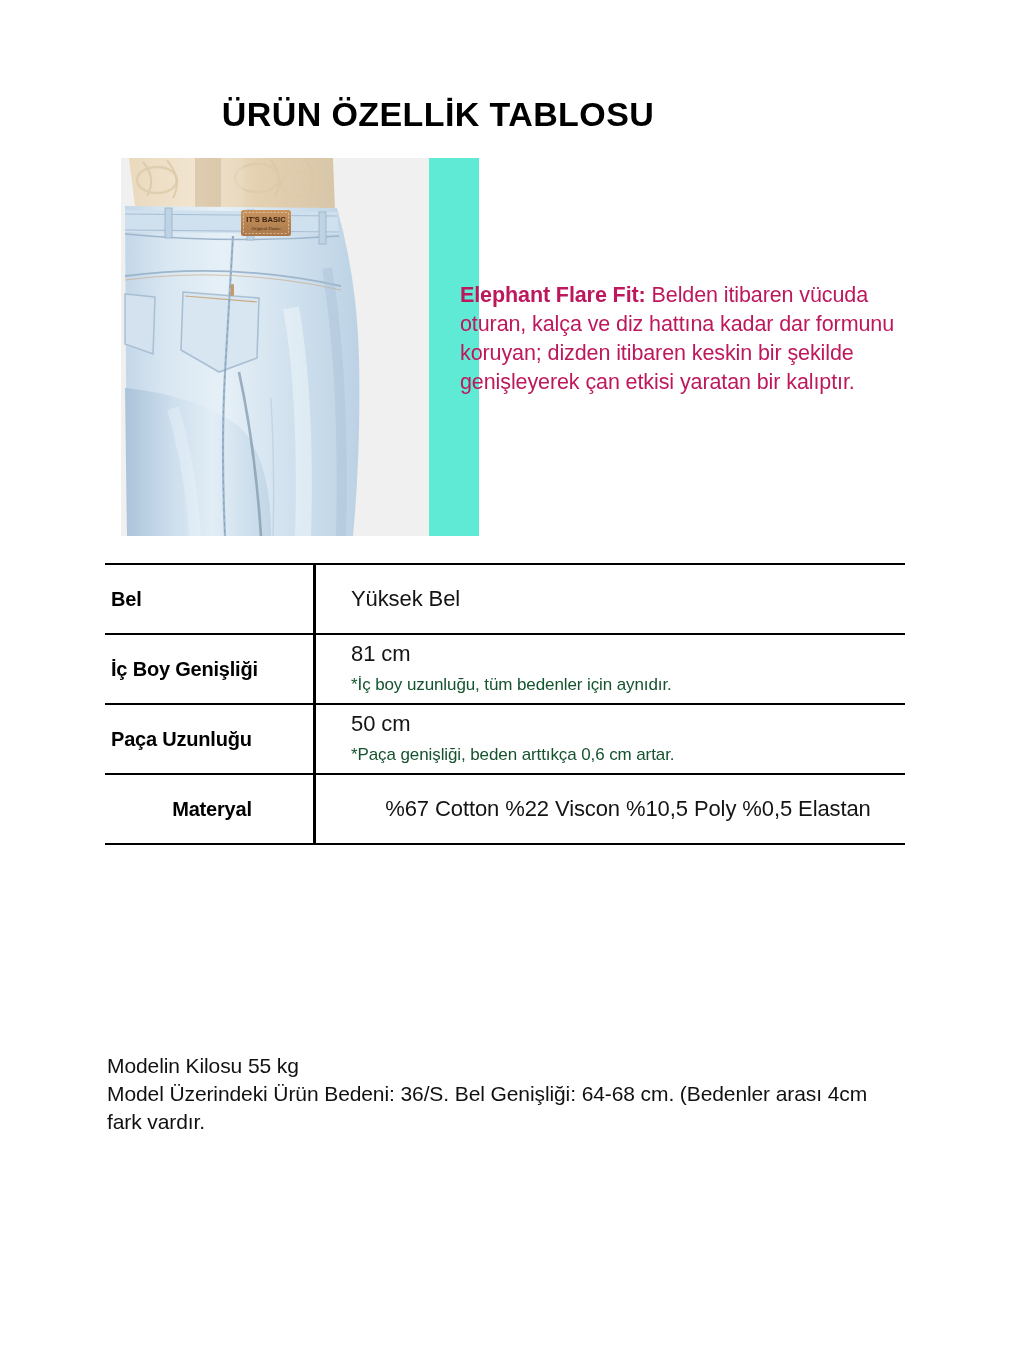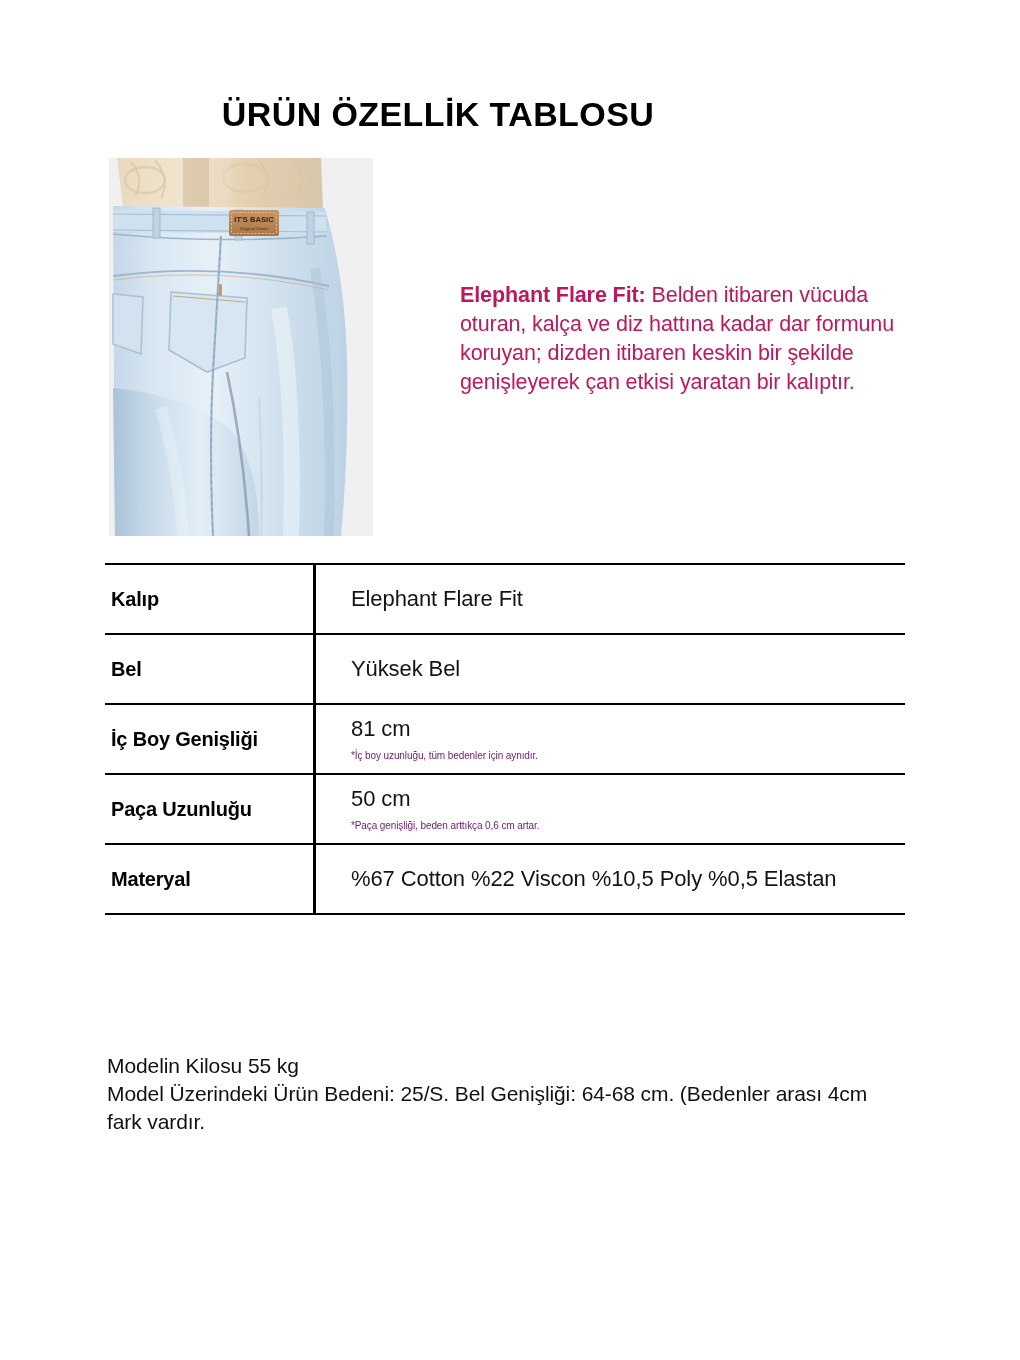--- a/index.html
+++ b/index.html
@@ -34,25 +34,25 @@
   .hero {
     position: absolute;
     top: 158px;
     left: 105px;
     width: 810px;
     height: 378px;
   }
 
   .product-photo {
     position: absolute;
-    left: 4px;
+    left: 16px;
     top: 0;
-    width: 264px;
+    width: 358px;
     height: 378px;
-    background: #737373;
+    background: #5eead4;
     overflow: hidden;
   }
   .photo-canvas { display:block; width:308px; height:378px; }
 
   .description {
     position: absolute;
     left: 355px;
     top: 101px;
     width: 460px;
     font-size: 21.5px;
@@ -74,20 +74,21 @@
     table-layout: fixed;
   }
   .spec-table tr { height: 70px; }
   .spec-table td {
     border-top: 2.5px solid #000000;
     padding: 0;
     vertical-align: middle;
   }
   .spec-table tr:last-child td {
     border-bottom: 2.5px solid #000000;
+    text-align: center;
   }
   .spec-label {
     width: 202px;
     font-size: 20px;
     font-weight: 700;
     color: #000000;
     padding-left: 6px !important;
     letter-spacing: -0.2px;
   }
   .spec-value {
@@ -102,23 +103,23 @@
     content: "";
     position: absolute;
     left: 0;
     top: -2px;
     bottom: -2px;
     width: 2.5px;
     background: #000000;
   }
   .spec-value .note {
     display: block;
-    font-size: 10px;
+    font-size: 17px;
     line-height: 1.3;
-    color: #701a75;
+    color: #14532d;
     margin-top: 7px;
     letter-spacing: -0.1px;
   }
 
   
   .footer-notes {
     position: absolute;
     left: 107px;
     top: 1052px;
     width: 790px;
@@ -218,26 +219,20 @@
   </div>
 
   <p class="description">
     <span class="lead">Elephant Flare Fit:</span><span> Belden itibaren vücuda oturan, kalça ve diz hattına kadar dar formunu koruyan; dizden itibaren keskin bir şekilde genişleyerek çan etkisi yaratan bir kalıptır.</span>
   </p>
 </div>
 
 <table class="spec-table">
   <tbody>
     <tr>
-      <td class="spec-label">Kalıp</td>
-      <td class="spec-value">
-        <span>Elephant Flare Fit</span>
-      </td>
-    </tr>
-    <tr>
       <td class="spec-label">Bel</td>
       <td class="spec-value">
         <span>Yüksek Bel</span>
       </td>
     </tr>
     <tr>
       <td class="spec-label">İç Boy Genişliği</td>
       <td class="spec-value">
         <span>81 cm</span>
         <span class="note">*İç boy uzunluğu, tüm bedenler için aynıdır.</span>
@@ -254,14 +249,14 @@
       <td class="spec-label">Materyal</td>
       <td class="spec-value">
         <span>%67 Cotton %22 Viscon %10,5 Poly %0,5 Elastan</span>
       </td>
     </tr>
   </tbody>
 </table>
 
 <div class="footer-notes">
   <div>Modelin Kilosu 55 kg</div>
-  <div>Model Üzerindeki Ürün Bedeni: 25/S. Bel Genişliği: 64-68 cm. (Bedenler arası 4cm fark vardır.</div>
+  <div>Model Üzerindeki Ürün Bedeni: 36/S. Bel Genişliği: 64-68 cm. (Bedenler arası 4cm fark vardır.</div>
 </div>
 
 </body></html>

